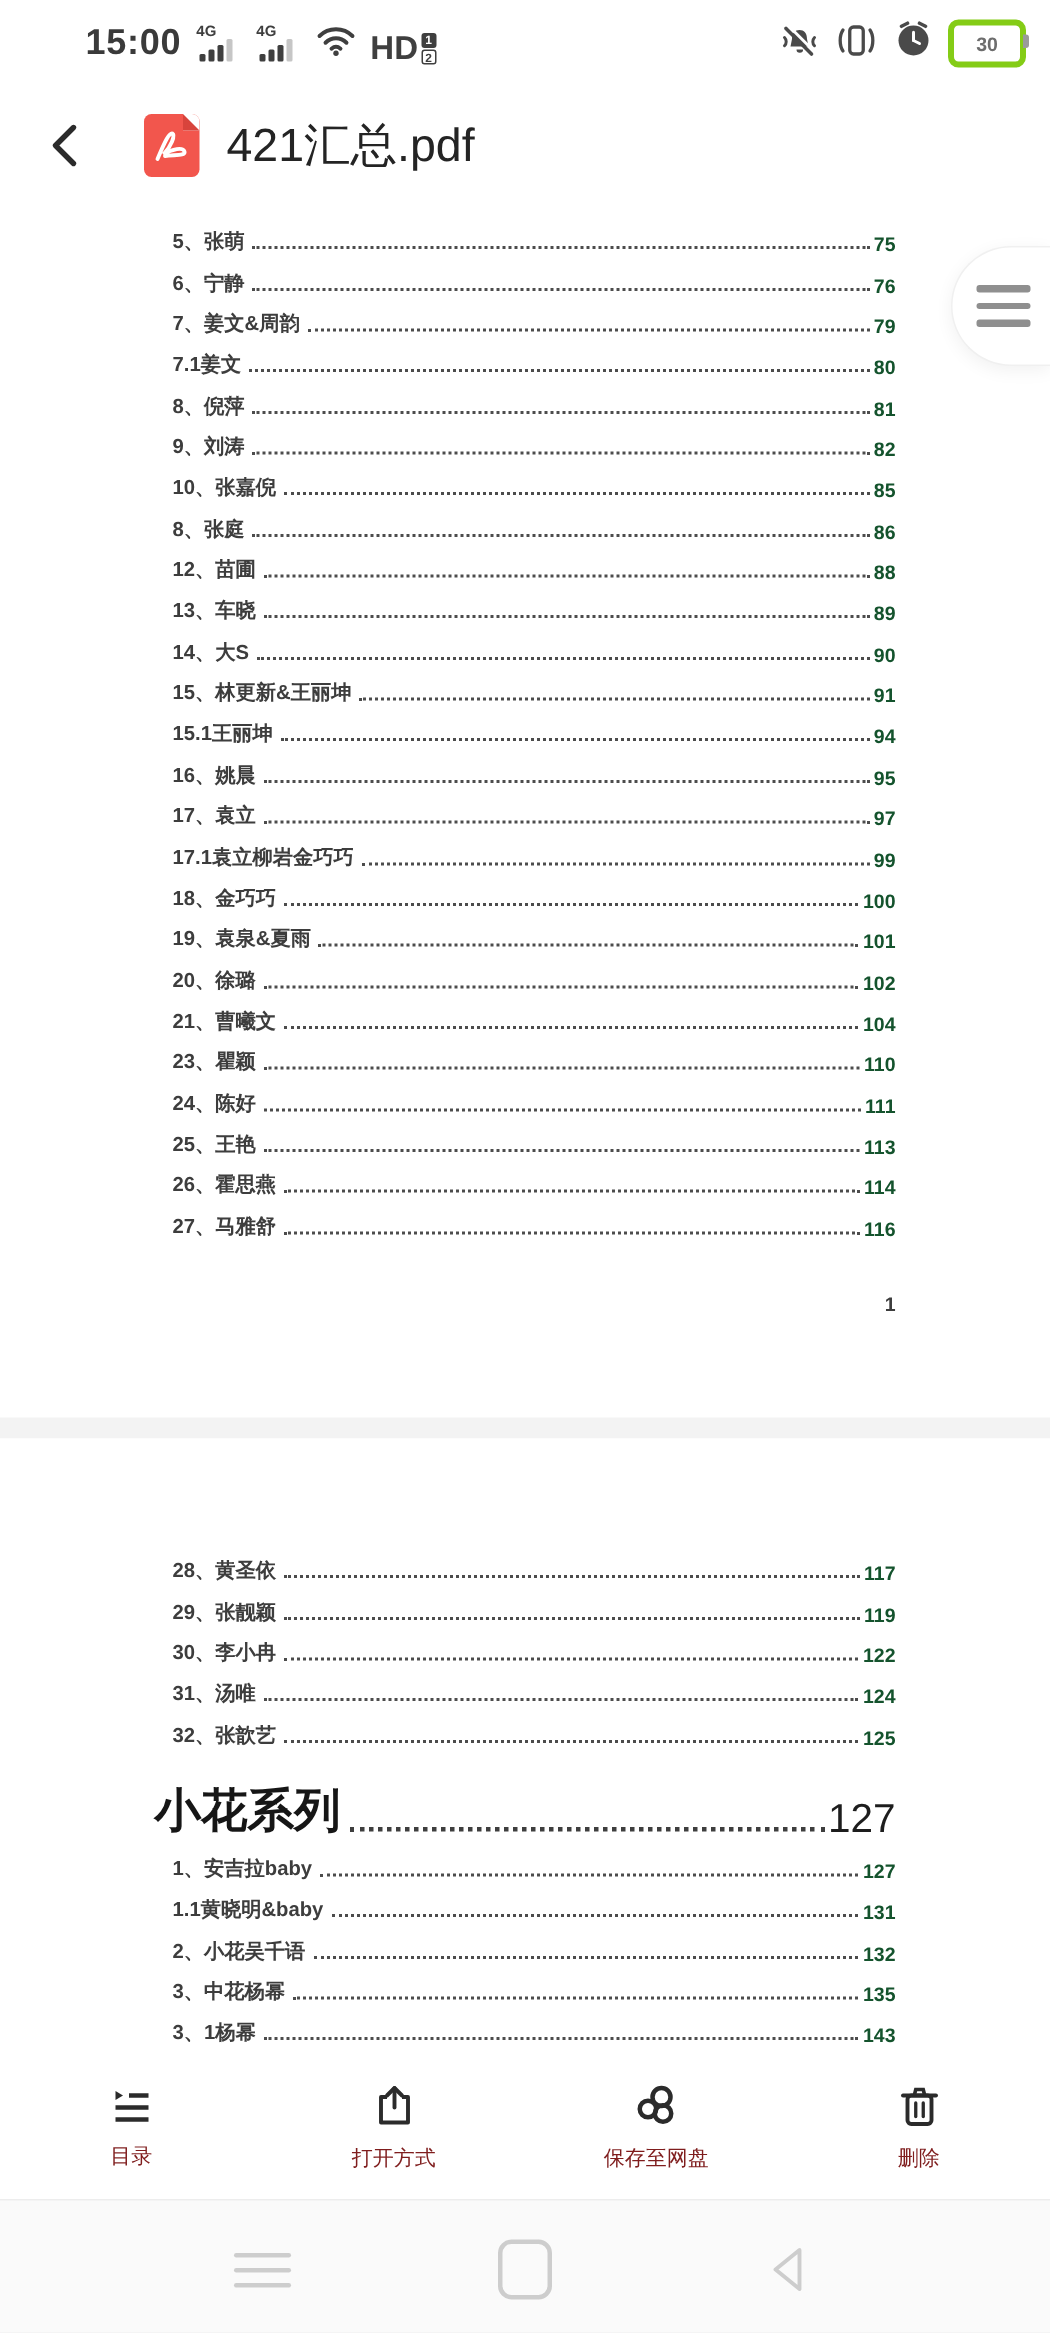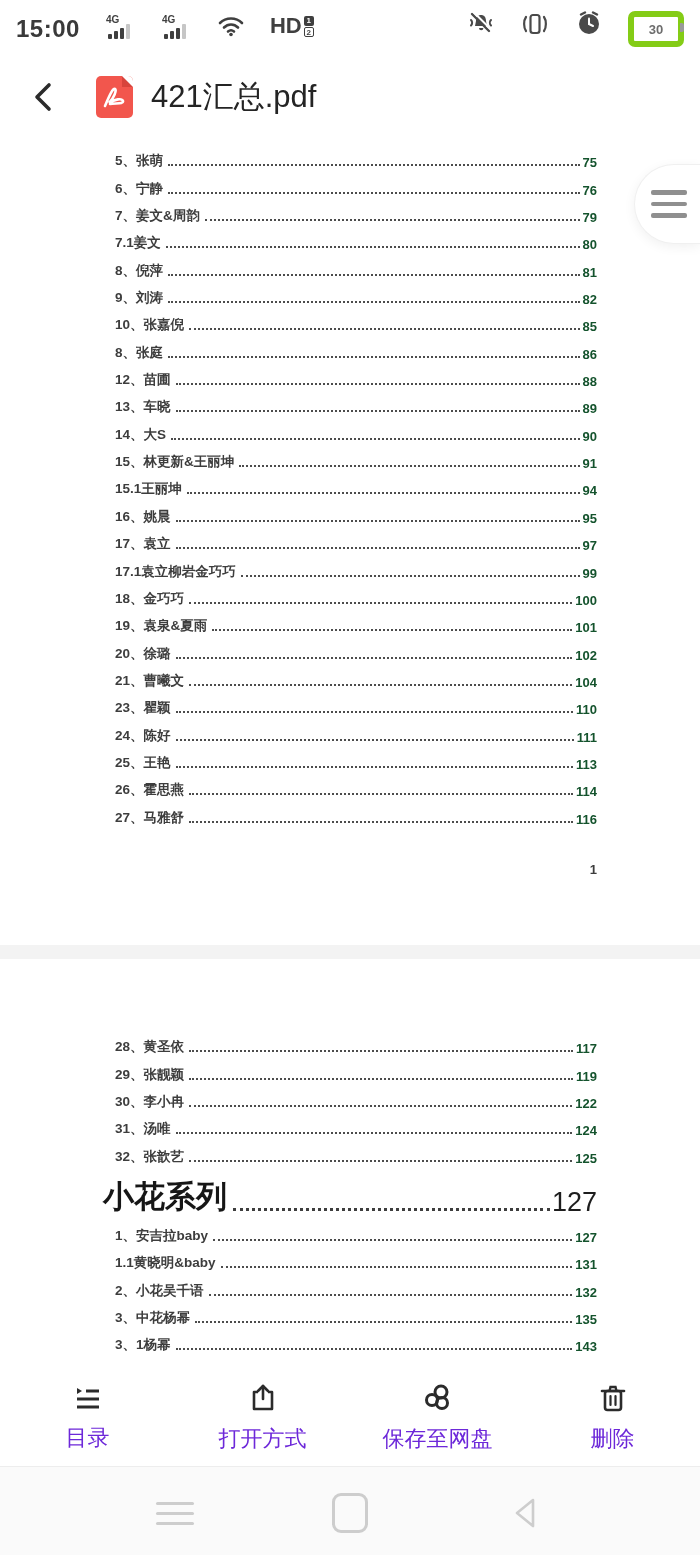--- a/index.html
+++ b/index.html
@@ -7,35 +7,35 @@
     position:relative;width:700px;height:1555px;margin:0 auto;
     background:#ffffff;overflow:hidden;
     font-family:"Liberation Sans", sans-serif;color:#333;
   }
   
   .statusbar{
     position:absolute;top:0;left:0;right:0;height:58px;
     display:flex;align-items:center;justify-content:space-between;
     padding:0 16px;box-sizing:border-box;background:#fff;
   }
-  .sb-left,.sb-right{display:flex;align-items:flex-start;gap:26px;}
+  .sb-left,.sb-right{display:flex;align-items:flex-end;gap:10px;margin-left:41px;}
   .sb-time{font-size:24px;font-weight:600;color:#3a3a3a;letter-spacing:.5px;}
   .sig{position:relative;width:30px;height:26px;}
   .sig .g{position:absolute;top:-1px;left:0;font-size:10px;font-weight:700;color:#3f3f3f;}
   .sig .bars{position:absolute;bottom:2px;left:2px;display:flex;align-items:flex-end;gap:2px;}
   .sig .bars i{display:block;width:4px;background:#3f3f3f;border-radius:1px;}
   .sig .bars i.dim{background:#c6c6c6;}
   .hd{display:flex;align-items:flex-start;gap:2px;}
   .hd .hd-txt{font-size:22px;font-weight:700;color:#3f3f3f;line-height:22px;}
   .simstack{display:flex;flex-direction:column;gap:1px;margin-top:1px;}
   .simstack b{width:10px;height:10px;box-sizing:border-box;font-size:8px;line-height:9px;
     text-align:center;font-weight:700;}
   .simstack .s1{background:#3f3f3f;color:#fff;border-radius:2px;}
   .simstack .s2{border:1.5px solid #3f3f3f;color:#3f3f3f;border-radius:2px;}
-  .batt{position:relative;width:44px;height:24px;border:6px solid #84cc16;border-radius:7px;
+  .batt{position:relative;width:44px;height:24px;border:4px solid #84cc16;border-radius:7px;
     display:flex;align-items:center;justify-content:center;}
   .batt:after{content:"";position:absolute;right:-6px;top:6px;width:4px;height:9px;
     background:#9a9a9a;border-radius:0 2px 2px 0;}
   .batt span{font-size:13px;font-weight:600;color:#6d6d6d;}
   
   .header{
     position:absolute;top:58px;left:0;right:0;height:78px;background:#fff;
     display:flex;align-items:center;padding-left:30px;box-sizing:border-box;
   }
   .pdficon{position:relative;width:37px;height:42px;background:#f2564d;border-radius:5px;
@@ -56,30 +56,30 @@
   .page{position:absolute;left:0;right:0;background:#fff;box-sizing:border-box;
     padding-left:115px;padding-right:103px;}
   .page1{top:136px;height:809px;padding-top:11px;}
   .pagebreak{position:absolute;top:945px;left:0;right:0;height:14px;background:#f3f3f3;}
   .page2{top:959px;height:411px;padding-top:74px;}
   .toc-row{height:27.35px;display:flex;align-items:flex-end;}
   .toc-t{font-size:13.5px;font-weight:600;color:#3d3d3d;padding-bottom:4px;white-space:nowrap;}
   .toc-leader{flex:1;border-bottom:2px dotted #4c4c4c;margin:0 3px 8px 5px;}
   .toc-p{font-size:13px;font-weight:600;color:#14532d;padding-bottom:4px;}
   .pagefoot{margin-top:4px;text-align:right;font-size:13px;font-weight:600;color:#3d3d3d;}
-  .sec-row{height:46px;display:flex;align-items:flex-end;margin:4px 0 2px -12px;}
+  .sec-row{height:46px;display:flex;align-items:flex-end;margin:14px 0 2px -12px;}
   .sec-t{font-size:31px;font-weight:600;color:#161616;padding-bottom:2px;white-space:nowrap;}
   .sec-leader{flex:1;border-bottom:3px dotted #3e3e3e;margin:0 2px 9px 6px;}
   .sec-p{font-size:27px;font-weight:500;color:#1d1d1d;padding-bottom:2px;}
   
   .toolbar{position:absolute;top:1370px;left:0;right:0;height:96px;background:#fff;
     display:flex;align-items:center;}
   .tool{flex:1;display:flex;flex-direction:column;align-items:center;gap:11px;cursor:pointer;}
   .tool svg{display:block;}
-  .tool .tlabel{font-size:22px;color:#6d28d9;}
+  .tool .tlabel{font-size:14px;color:#7f1d1d;}
   
   .navbar{position:absolute;top:1466px;left:0;right:0;height:89px;background:#fafafa;
     border-top:1px solid #ededed;box-sizing:border-box;}
   .nav-btn{position:absolute;top:24px;width:56px;height:44px;display:flex;align-items:center;
     justify-content:center;cursor:pointer;}
   .nav-menu{left:147px;}
   .nav-home{left:322px;}
   .nav-back{left:497px;}
   .nav-menu .lines{display:flex;flex-direction:column;gap:7px;}
   .nav-menu .lines i{width:38px;height:3px;background:#cdcdcd;border-radius:2px;}

